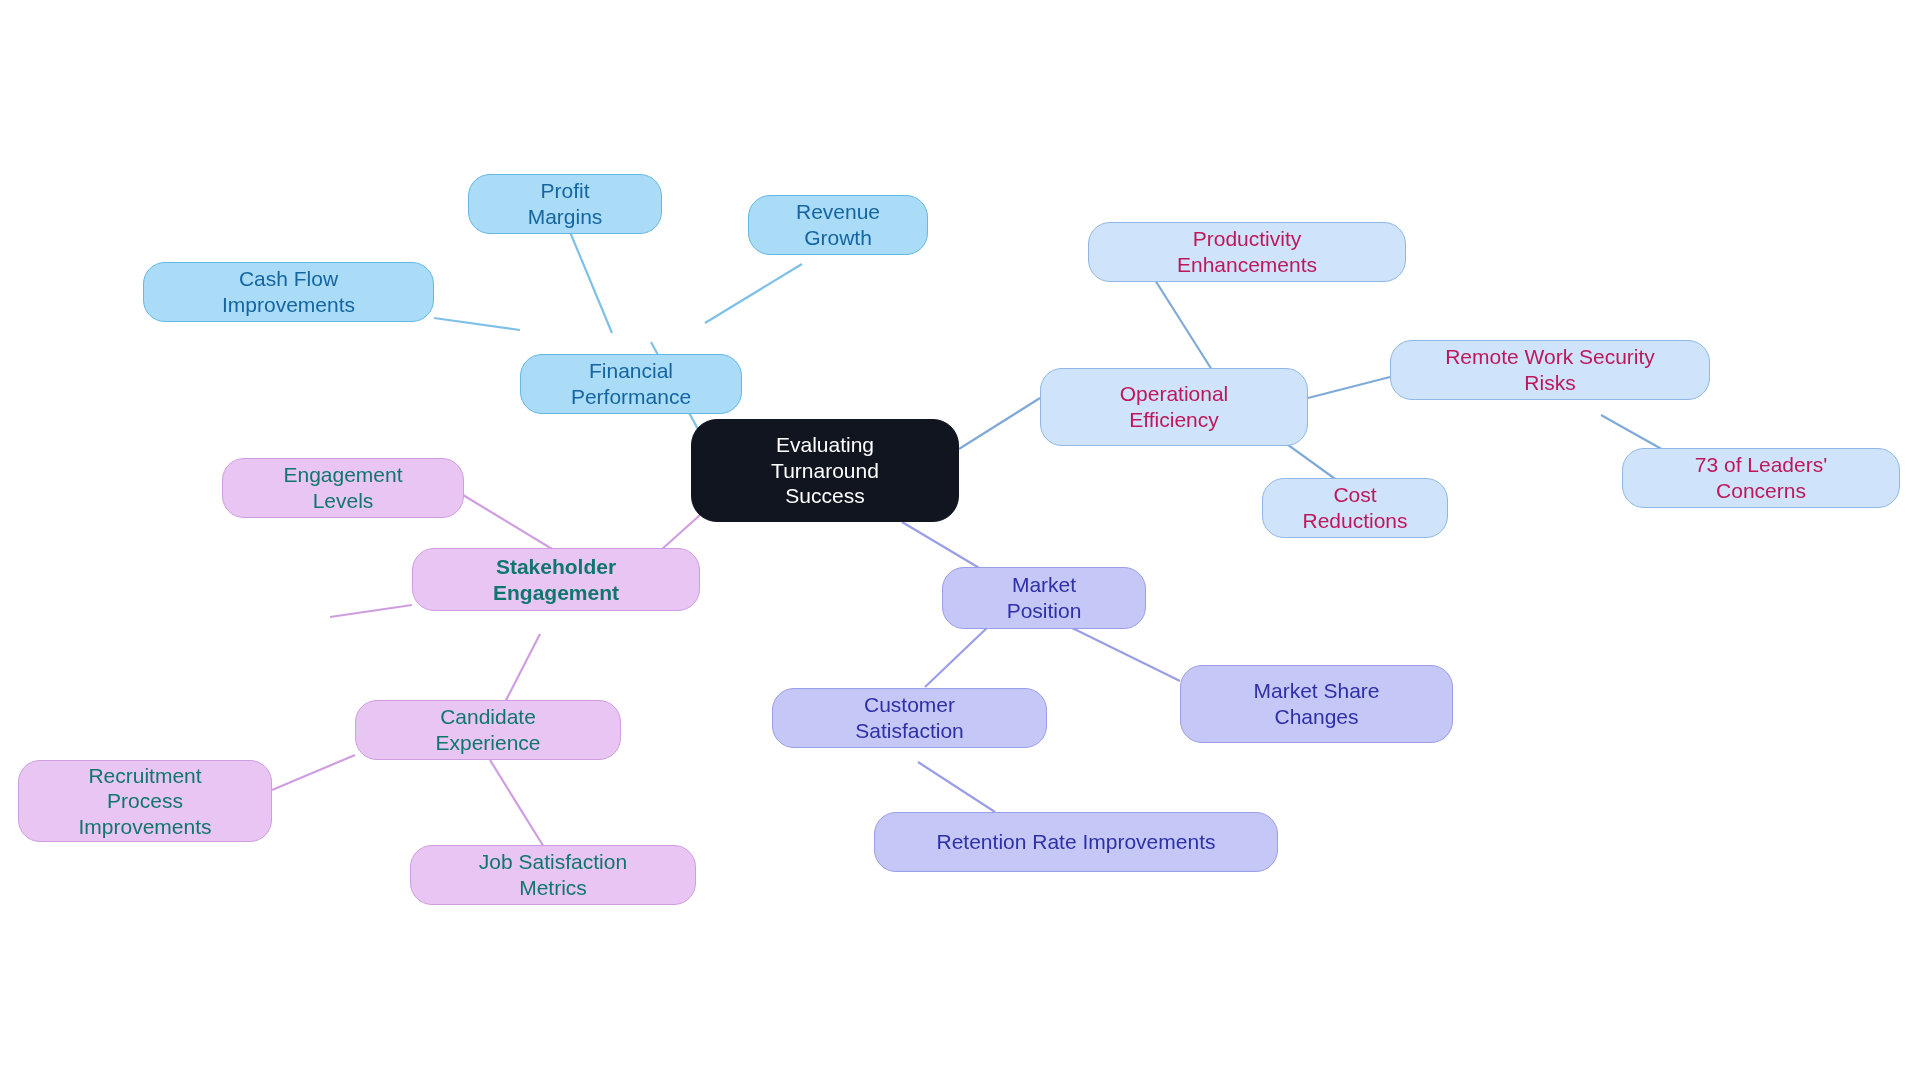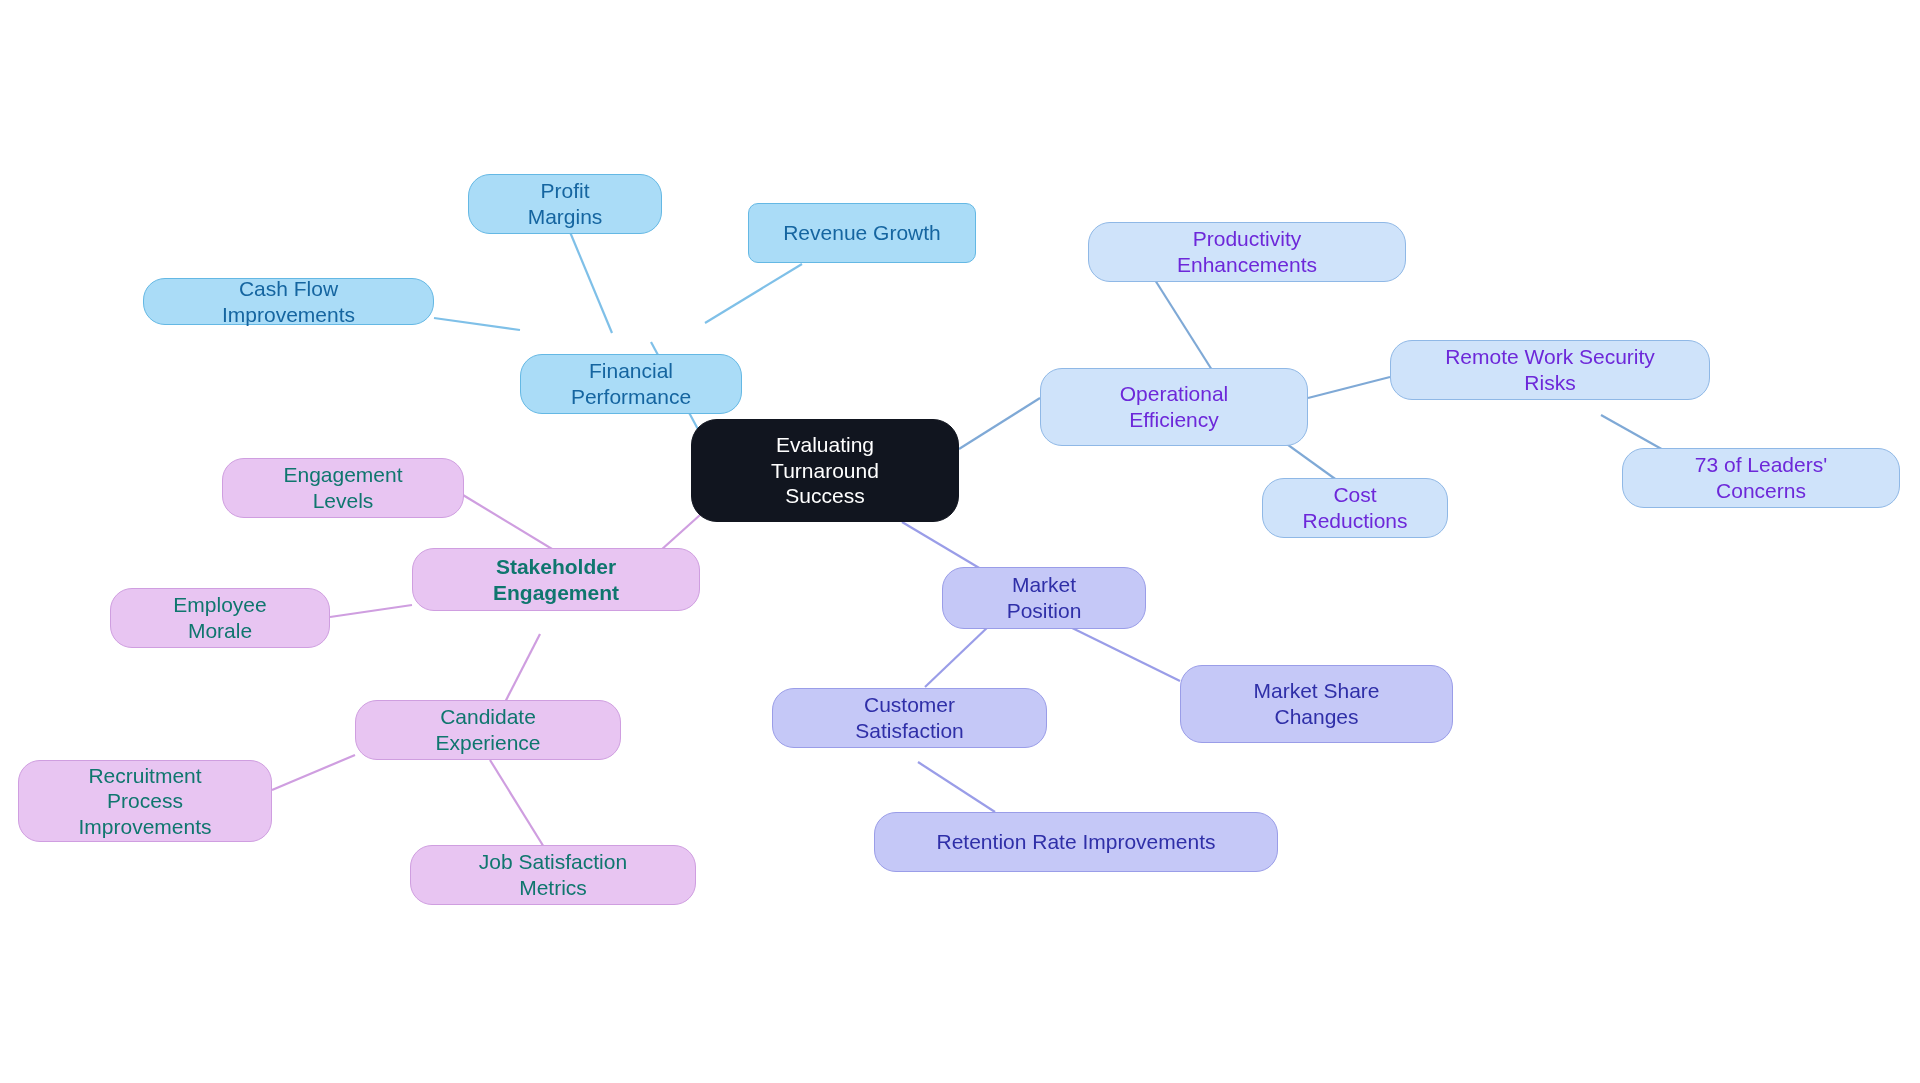--- a/index.html
+++ b/index.html
@@ -27,21 +27,21 @@
     background:#11151f;
     border-color:#11151f;
     color:#ffffff;
     border-radius:26px;
     font-size:21px;
   }
   .node.financial{
     background:#aadcf7;border-color:#64b8e4;color:#1565a0;font-size:21px;
   }
   .node.operational{
-    background:#cfe3fa;border-color:#8fb8e6;color:#6d28d9;font-size:21px;
+    background:#cfe3fa;border-color:#8fb8e6;color:#be185d;font-size:21px;
   }
   .node.market{
     background:#c5c8f7;border-color:#9a9de8;color:#2f2fa8;font-size:21px;
   }
   .node.stakeholder{
     background:#e8c5f2;border-color:#cf9ee0;color:#0f766e;font-size:21px;
   }
 </style>
 </head>
 <body>
@@ -75,23 +75,23 @@
     <path d="M 490 760 L 547 852" stroke="#cf9ee0" stroke-width="2.2" fill="none"></path>
   </svg>
 
   <div class="node root" style="left:691px;top:419px;width:268px;height:103px;">Evaluating Turnaround
 Success</div>
 
   <div class="node financial" style="left:520px;top:318px;width:222px;height:60px;margin-top:36px;">Financial Performance</div>
 
   <div class="node financial" style="left:468px;top:174px;width:194px;height:60px;">Profit Margins</div>
 
-  <div class="node financial" style="left:748px;top:203px;width:228px;height:60px;border-radius:10px;">Revenue Growth</div>
+  <div class="node financial" style="left:748px;top:195px;width:180px;height:60px;">Revenue Growth</div>
 
-  <div class="node financial" style="left:143px;top:278px;width:291px;height:47px;">Cash Flow Improvements</div>
+  <div class="node financial" style="left:143px;top:262px;width:291px;height:60px;">Cash Flow Improvements</div>
 
   <div class="node operational" style="left:1040px;top:368px;width:268px;height:78px;">Operational Efficiency</div>
 
   <div class="node operational" style="left:1088px;top:222px;width:318px;height:60px;">Productivity Enhancements</div>
 
   <div class="node operational" style="left:1390px;top:340px;width:320px;height:60px;">Remote Work Security Risks</div>
 
   <div class="node operational" style="left:1622px;top:448px;width:278px;height:60px;">73 of Leaders' Concerns</div>
 
   <div class="node operational" style="left:1262px;top:478px;width:186px;height:60px;">Cost Reductions</div>
@@ -101,21 +101,20 @@
   <div class="node market" style="left:1180px;top:665px;width:273px;height:78px;">Market Share Changes</div>
 
   <div class="node market" style="left:772px;top:688px;width:275px;height:60px;">Customer Satisfaction</div>
 
   <div class="node market" style="left:874px;top:812px;width:404px;height:60px;">Retention Rate Improvements</div>
 
   <div class="node stakeholder" style="left:412px;top:548px;width:288px;height:63px;font-weight:bold;">Stakeholder Engagement</div>
 
   <div class="node stakeholder" style="left:222px;top:458px;width:242px;height:60px;">Engagement Levels</div>
 
-  <div class="node stakeholder" style="left:110px;top:588px;width:220px;height:60px;">Employee Morale</div>
 
   <div class="node stakeholder" style="left:355px;top:700px;width:266px;height:60px;">Candidate Experience</div>
 
   <div class="node stakeholder" style="left:18px;top:760px;width:254px;height:82px;">Recruitment Process
 Improvements</div>
 
   <div class="node stakeholder" style="left:410px;top:845px;width:286px;height:60px;">Job Satisfaction Metrics</div>
 
 </div>
 

